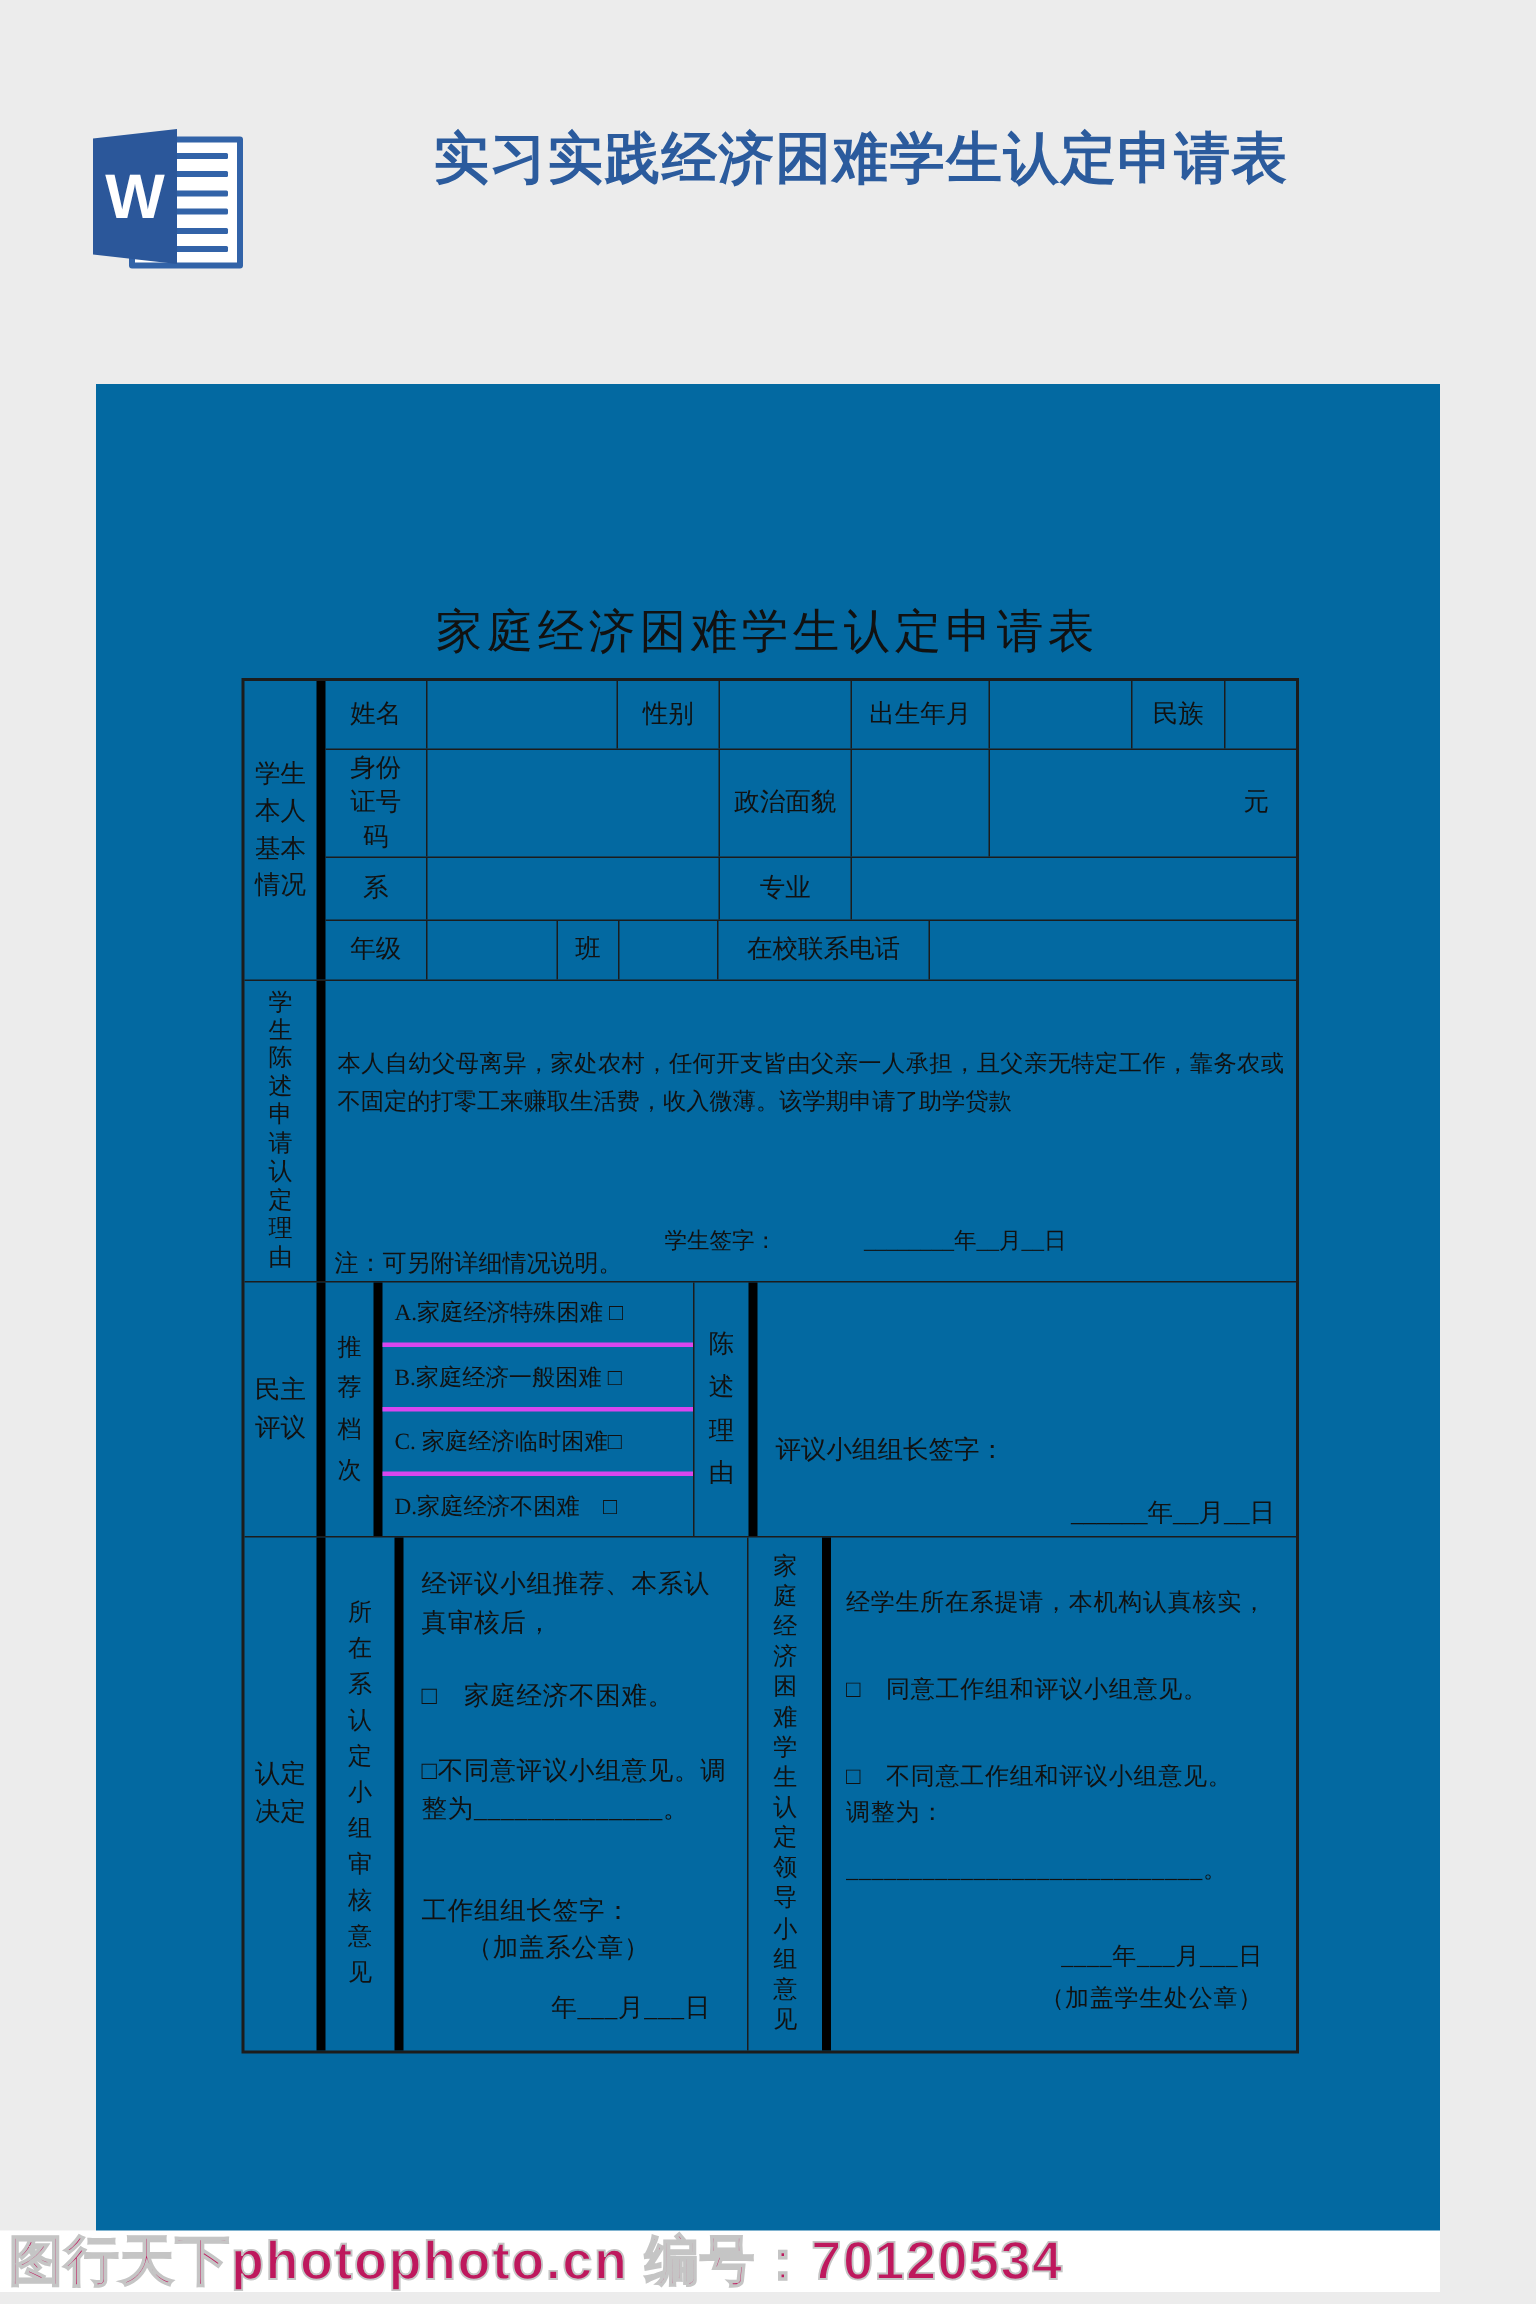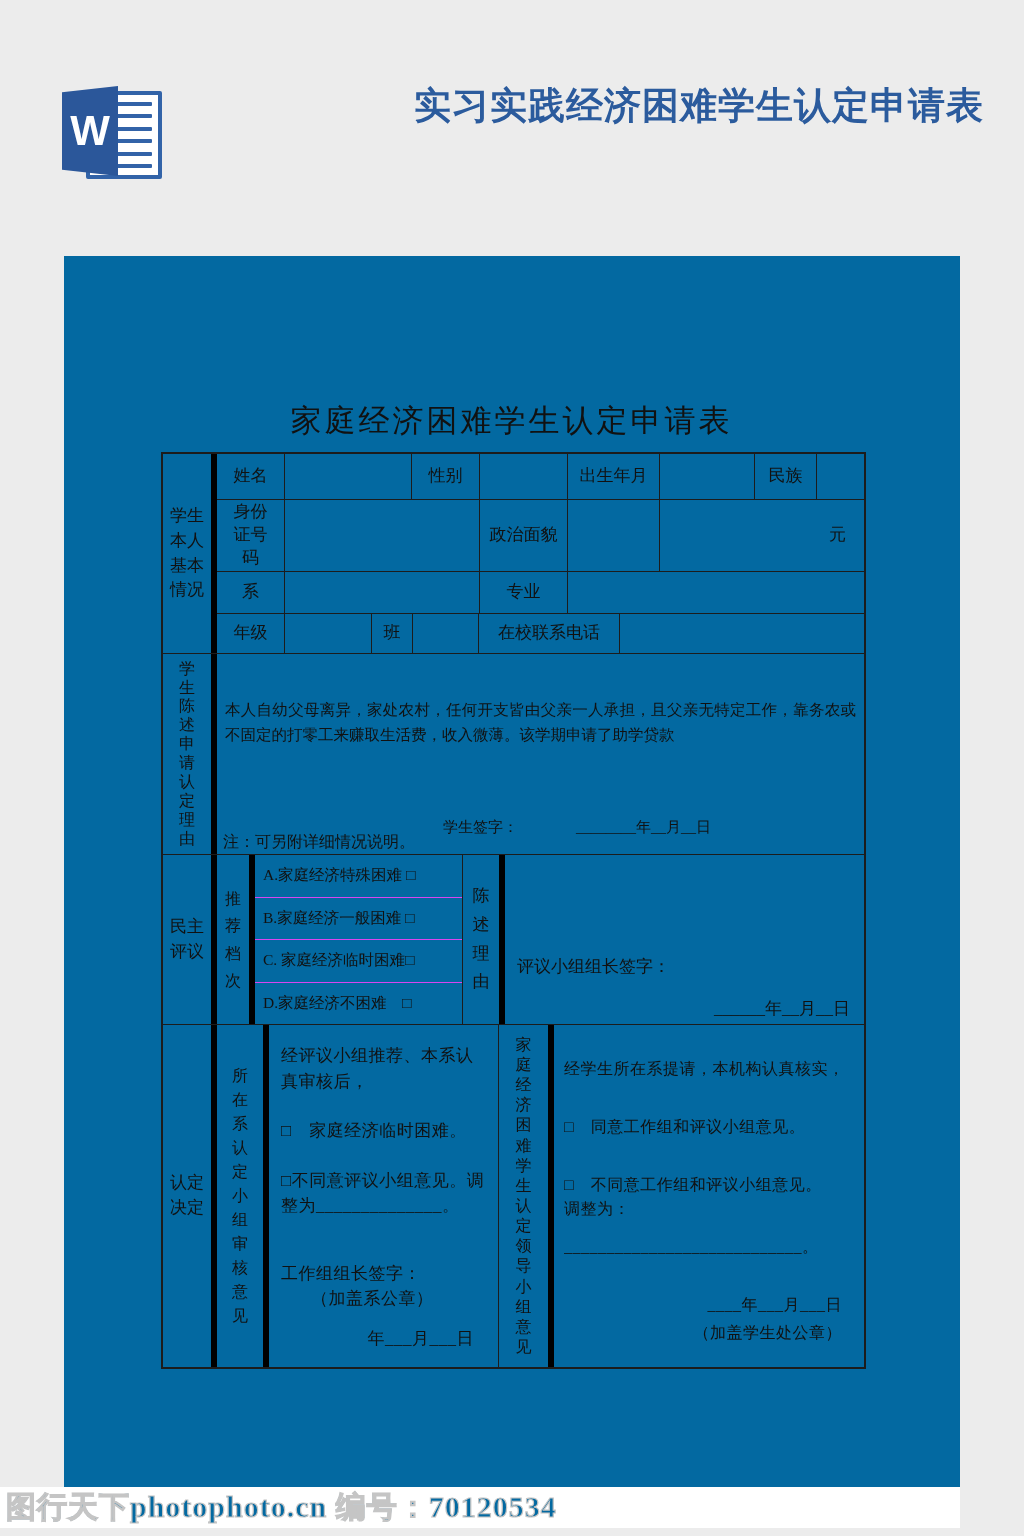--- a/index.html
+++ b/index.html
@@ -9,21 +9,21 @@
   
   .header{position:absolute;left:0;top:84px;width:100%;height:110px;}
   .word-icon{position:absolute;left:62px;top:2px;width:100px;height:90px;}
   .doc-page{position:absolute;right:0;top:5px;width:56px;height:66px;background:#fff;
             border:4px solid #3263a8;border-radius:2px;padding:7px 6px;display:flex;
             flex-direction:column;justify-content:space-between;}
   .doc-line{height:4px;background:#3263a8;border-radius:1px;}
   .w-panel{position:absolute;left:0;top:0;width:56px;height:90px;background:#2b579a;
            clip-path:polygon(0 7%,100% 0,100% 100%,0 93%);display:flex;align-items:center;justify-content:center;}
   .w-letter{color:#fff;font-size:42px;font-weight:bold;line-height:1;}
-  .header-text{position:absolute;left:164px;right:40px;top:0;text-align:right;}
+  .header-text{position:absolute;left:164px;right:40px;top:0;text-align:center;}
   .header-title{font-size:37px;font-weight:bold;color:#2b5b9d;letter-spacing:1px;line-height:1.2;}
   .header-subtitle{margin-top:12px;font-size:24px;color:#3d3d3d;letter-spacing:1px;}
 
   
   .page{position:absolute;left:64px;top:256px;width:896px;height:1266px;background:#0369a1;}
   .form-title{position:absolute;top:144px;left:97px;width:701px;text-align:center;
               font-family:"Liberation Serif","DejaVu Serif",serif;font-size:31px;color:#111;letter-spacing:3px;}
 
   
   .form-table{position:absolute;left:97px;top:196px;width:701px;height:913px;border:2px solid #1c1c1c;
@@ -55,21 +55,21 @@
   
   .vlabel-tall{line-height:1.18;font-size:16px;}
   .s2-content{flex:1;position:relative;font-size:15.5px;}
   .s2-para{position:absolute;top:44px;left:8px;right:8px;line-height:1.6;text-align:justify;}
   .s2-sign{position:absolute;top:164px;left:226px;display:flex;gap:58px;font-size:15px;}
   .s2-note{position:absolute;top:178px;left:6px;font-size:16px;text-align:right;}
 
   
   .g38{width:38px;line-height:1.7;font-size:16px;}
   .opts{width:208px;display:flex;flex-direction:column;border-right:1px solid #1c1c1c;box-sizing:border-box;flex:0 0 auto;}
-  .opt{flex:1;border-bottom:1px solid #d946ef;display:flex;align-items:center;padding-left:8px;
+  .opt{flex:1;border-bottom:3px solid #d946ef;display:flex;align-items:center;padding-left:8px;
        font-size:15.5px;box-sizing:border-box;}
   .opt:last-child{border-bottom:none;}
   .g42{width:42px;line-height:1.7;}
   .s3-content{flex:1;position:relative;font-size:17px;}
   .s3-sign{position:absolute;left:12px;top:100px;}
   .s3-date{position:absolute;right:14px;bottom:4px;margin-top:40px;}
 
   
   .g52{width:52px;line-height:1.5;font-size:16px;}
   .g55{width:55px;line-height:1.26;font-size:16px;}
@@ -85,21 +85,21 @@
                   font-size:16px;line-height:1.5;letter-spacing:0.5px;}
   .sc-intro{margin-top:22px;}
   .sc-agree{margin-top:34px;}
   .sc-disagree{margin-top:34px;}
   .sc-blank{margin-top:14px;overflow:hidden;white-space:nowrap;}
   .sc-dates{margin-top:auto;text-align:right;padding-right:14px;margin-bottom:10px;line-height:1.75;}
 
   
   .watermark-bar{position:absolute;left:0;top:1487px;width:960px;height:41px;background:#fff;
                  display:flex;align-items:center;padding-left:6px;box-sizing:border-box;}
-  .watermark-text{font-size:30px;font-weight:bold;letter-spacing:1px;color:#0369a1;font-family:Liberation Serif, serif;
+  .watermark-text{font-size:36px;font-weight:bold;letter-spacing:1px;color:#be185d;
                   -webkit-text-stroke:1.2px #c5c5c5;}
 </style>
 </head>
 <body>
 
 <div class="screen">
 
   <div class="header">
     <div class="word-icon">
       <div class="doc-page">
@@ -221,21 +221,21 @@
 认
 定
 小
 组
 审
 核
 意
 见</div>
         <div class="dept-content">
           <div class="d-intro">经评议小组推荐、本系认真审核后，</div>
-          <div class="d-agree">□　家庭经济临时困难。</div>
+          <div class="d-agree">□　家庭经济不困难。</div>
           <div class="d-disagree">□不同意评议小组意见。调整为______________。</div>
           <div class="d-sign">工作组组长签字：</div>
           <div class="d-seal">（加盖系公章）</div>
           <div class="d-date">年___月___日</div>
         </div>
         <div class="vcol g55 pre">家
 庭
 经
 济
 困

